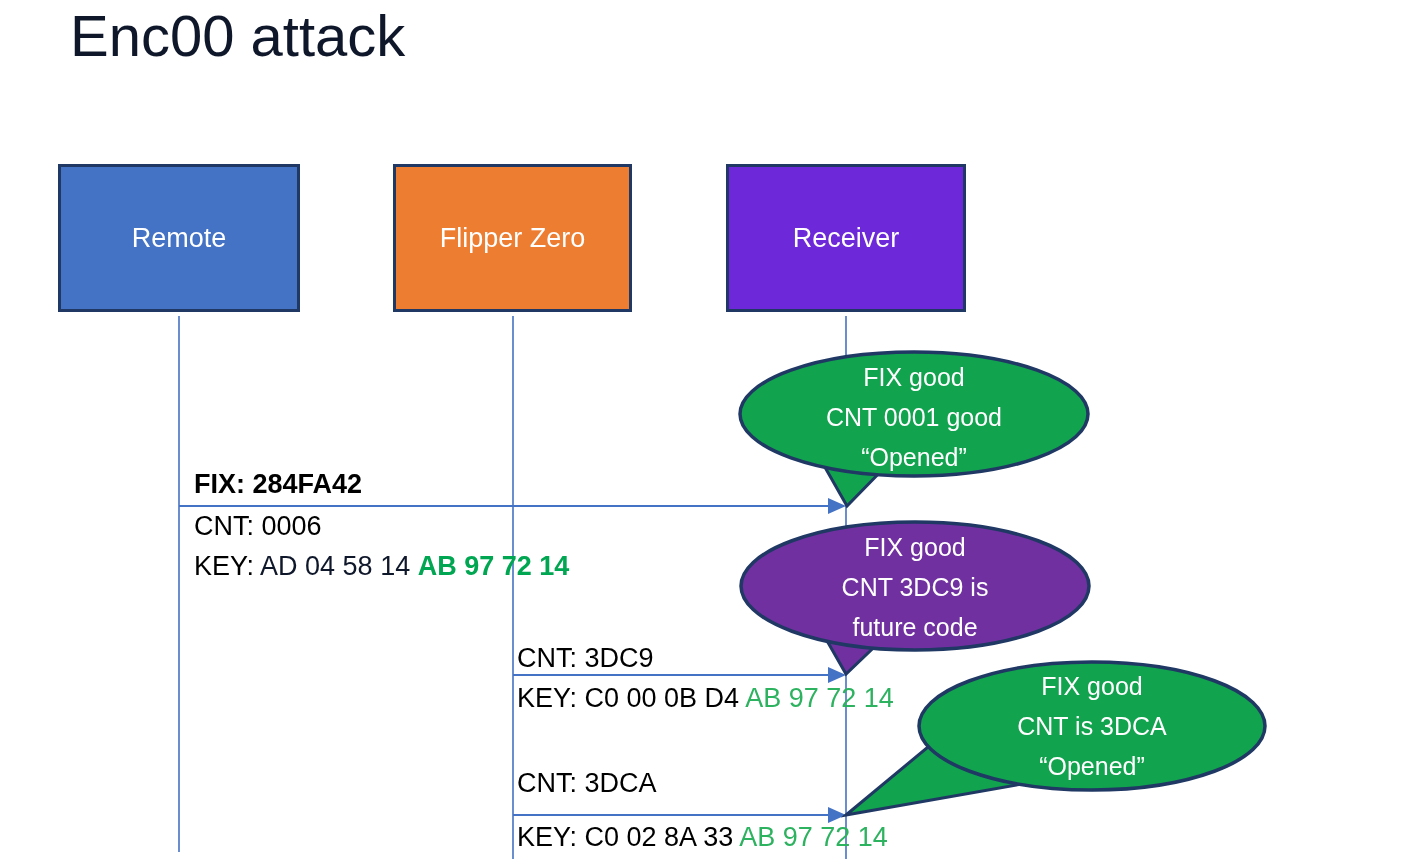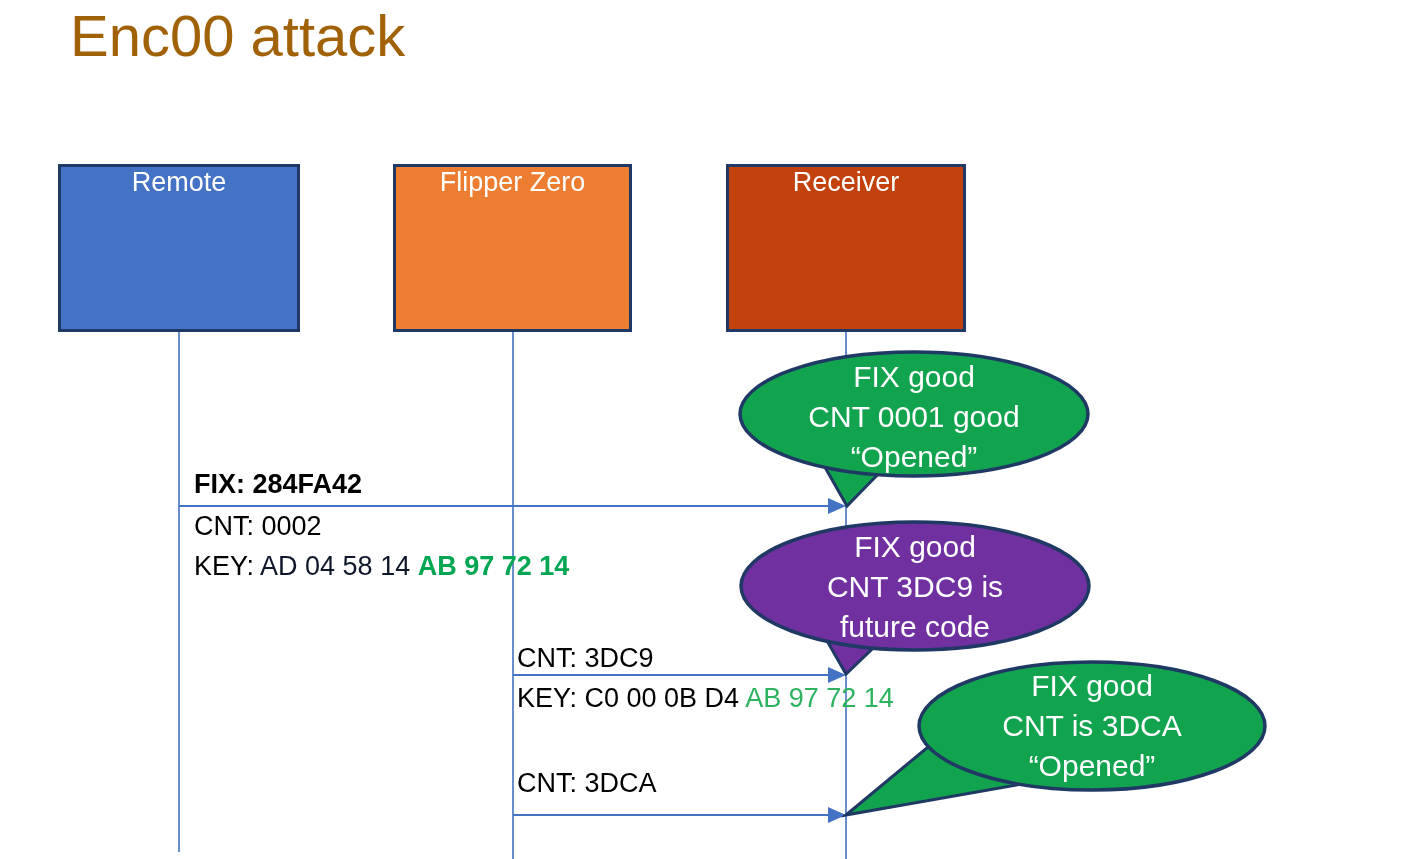--- a/index.html
+++ b/index.html
@@ -2,38 +2,38 @@
 <html><head>
 <meta charset="utf-8">
 <style>
   html,body{margin:0;padding:0;background:#ffffff;}
   .stage{
     position:relative;width:1408px;height:859px;background:#ffffff;overflow:hidden;
     font-family:"Liberation Sans",sans-serif;
   }
   .title{
     position:absolute;left:70px;top:2px;font-size:58px;font-weight:300;
-    color:#a16207;letter-spacing:0px;margin:0;
+    color:#0f172a;letter-spacing:0px;margin:0;
   }
   .shape-layer{position:absolute;left:0;top:0;width:1408px;height:859px;}
   .actor{
-    position:absolute;top:164px;height:168px;display:flex;align-items:flex-start;justify-content:center;
+    position:absolute;top:164px;height:148px;display:flex;align-items:center;justify-content:center;
     border:3px solid #1f3864;box-sizing:border-box;color:#ffffff;font-size:27px;
   }
   .actor-remote{left:58px;width:242px;background:#4472c4;}
   .actor-flipper{left:393px;width:239px;background:#ed7d31;}
-  .actor-receiver{left:726px;width:240px;background:#c2410c;}
+  .actor-receiver{left:726px;width:240px;background:#6d28d9;}
   .msgtext{
     position:absolute;font-size:27px;color:#000000;height:34px;line-height:34px;white-space:nowrap;
   }
   .key-red{color:#0f172a;}
   .key-green-bold{color:#00a651;font-weight:bold;}
   .key-green{color:#2db260;}
   .callout-text{
-    position:absolute;width:320px;text-align:center;color:#ffffff;font-size:30px;line-height:40px;
+    position:absolute;width:320px;text-align:center;color:#ffffff;font-size:25px;line-height:40px;
   }
   .callout-text div{white-space:nowrap;}
 </style>
 </head>
 <body>
 
 <div class="stage">
 
   <h1 class="title">Enc00 attack</h1>
 
@@ -73,35 +73,38 @@
     <span>Flipper Zero</span>
   </div>
   <div class="actor actor-receiver">
     <span>Receiver</span>
   </div>
 
   <div class="msgtext" style="left:194px;top:467px;font-weight:bold;">
     <span>FIX: 284FA42</span>
   </div>
   <div class="msgtext" style="left:194px;top:509px;">
-    <span>CNT: 0002</span>
+    <span>CNT: 0006</span>
   </div>
   <div class="msgtext" style="left:194px;top:549px;">
     <span>KEY: </span><span class="key-red">AD 04 58 14 </span><span class="key-green-bold">AB 97 72 14</span>
   </div>
 
   <div class="msgtext" style="left:517px;top:641px;">
     <span>CNT: 3DC9</span>
   </div>
   <div class="msgtext" style="left:517px;top:681px;">
     <span>KEY: </span><span>C0 00 0B D4 </span><span class="key-green">AB 97 72 14</span>
   </div>
 
   <div class="msgtext" style="left:517px;top:766px;">
     <span>CNT: 3DCA</span>
+  </div>
+  <div class="msgtext" style="left:517px;top:820px;">
+    <span>KEY: </span><span>C0 02 8A 33 </span><span class="key-green">AB 97 72 14</span>
   </div>
 
   <div class="callout-text" style="left:754px;top:357px;">
     <div>FIX good</div>
     <div>CNT 0001 good</div>
     <div>“Opened”</div>
   </div>
   <div class="callout-text" style="left:755px;top:527px;">
     <div>FIX good</div>
     <div>CNT 3DC9 is</div>

